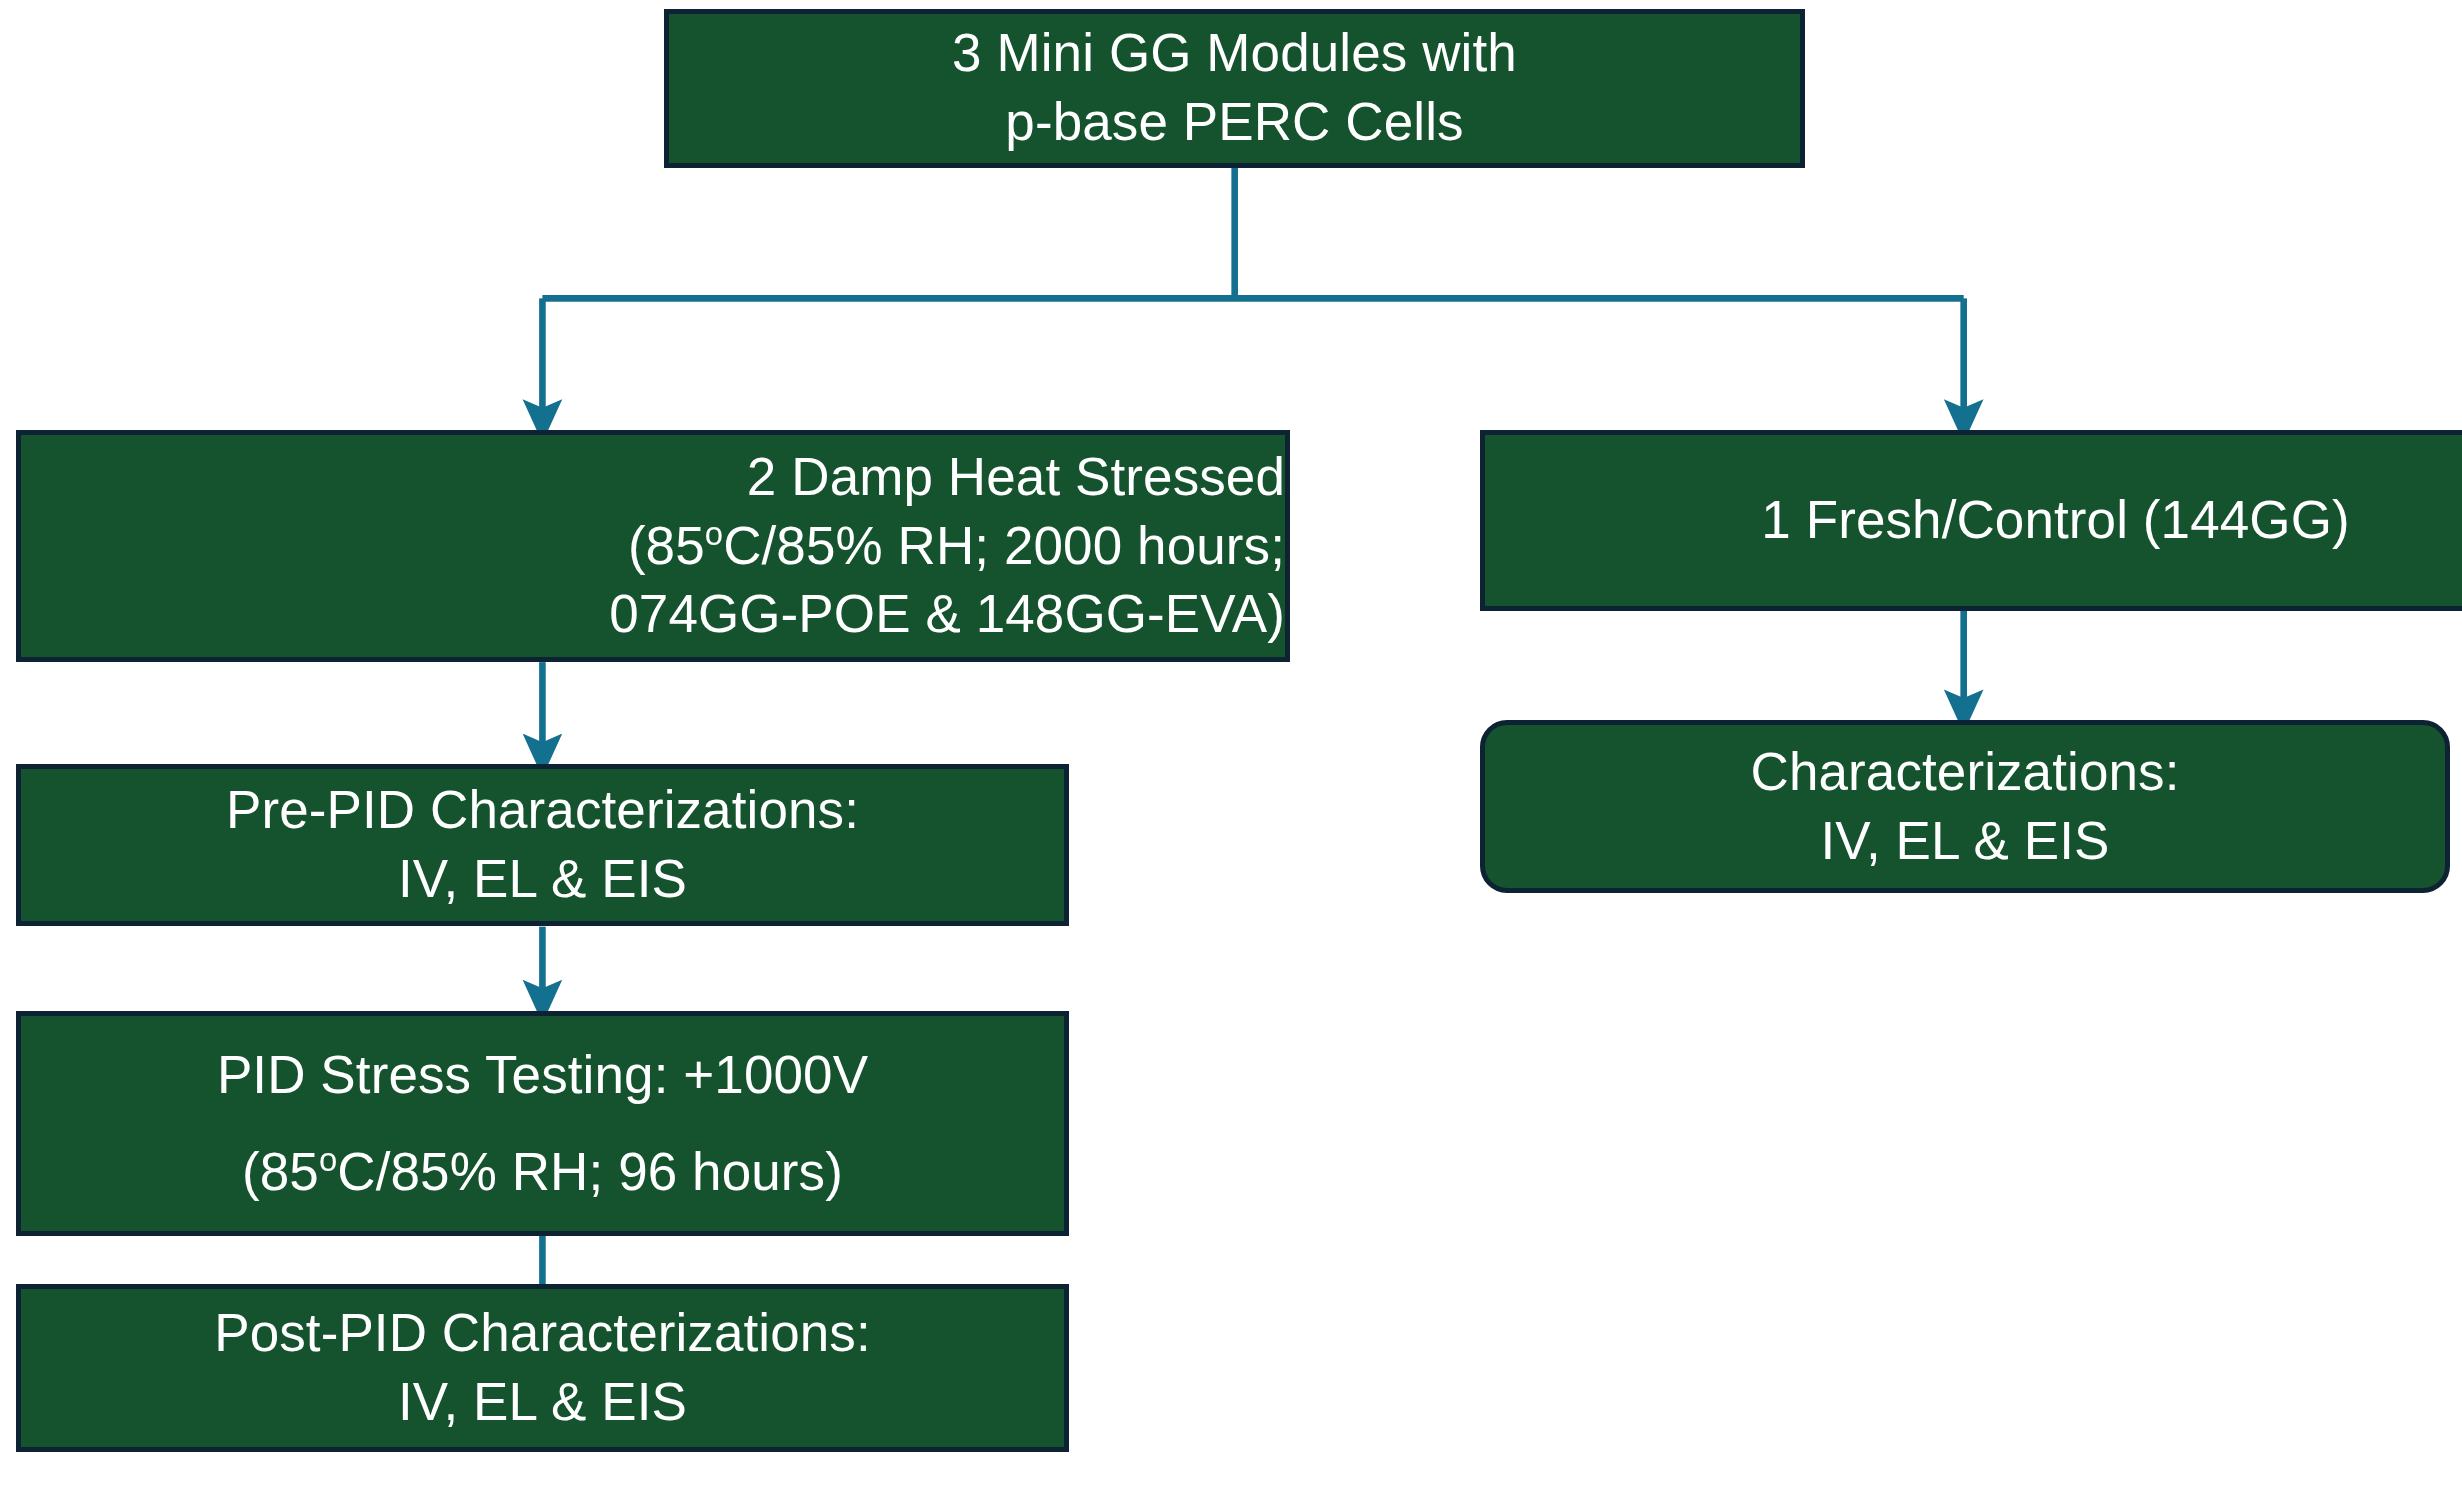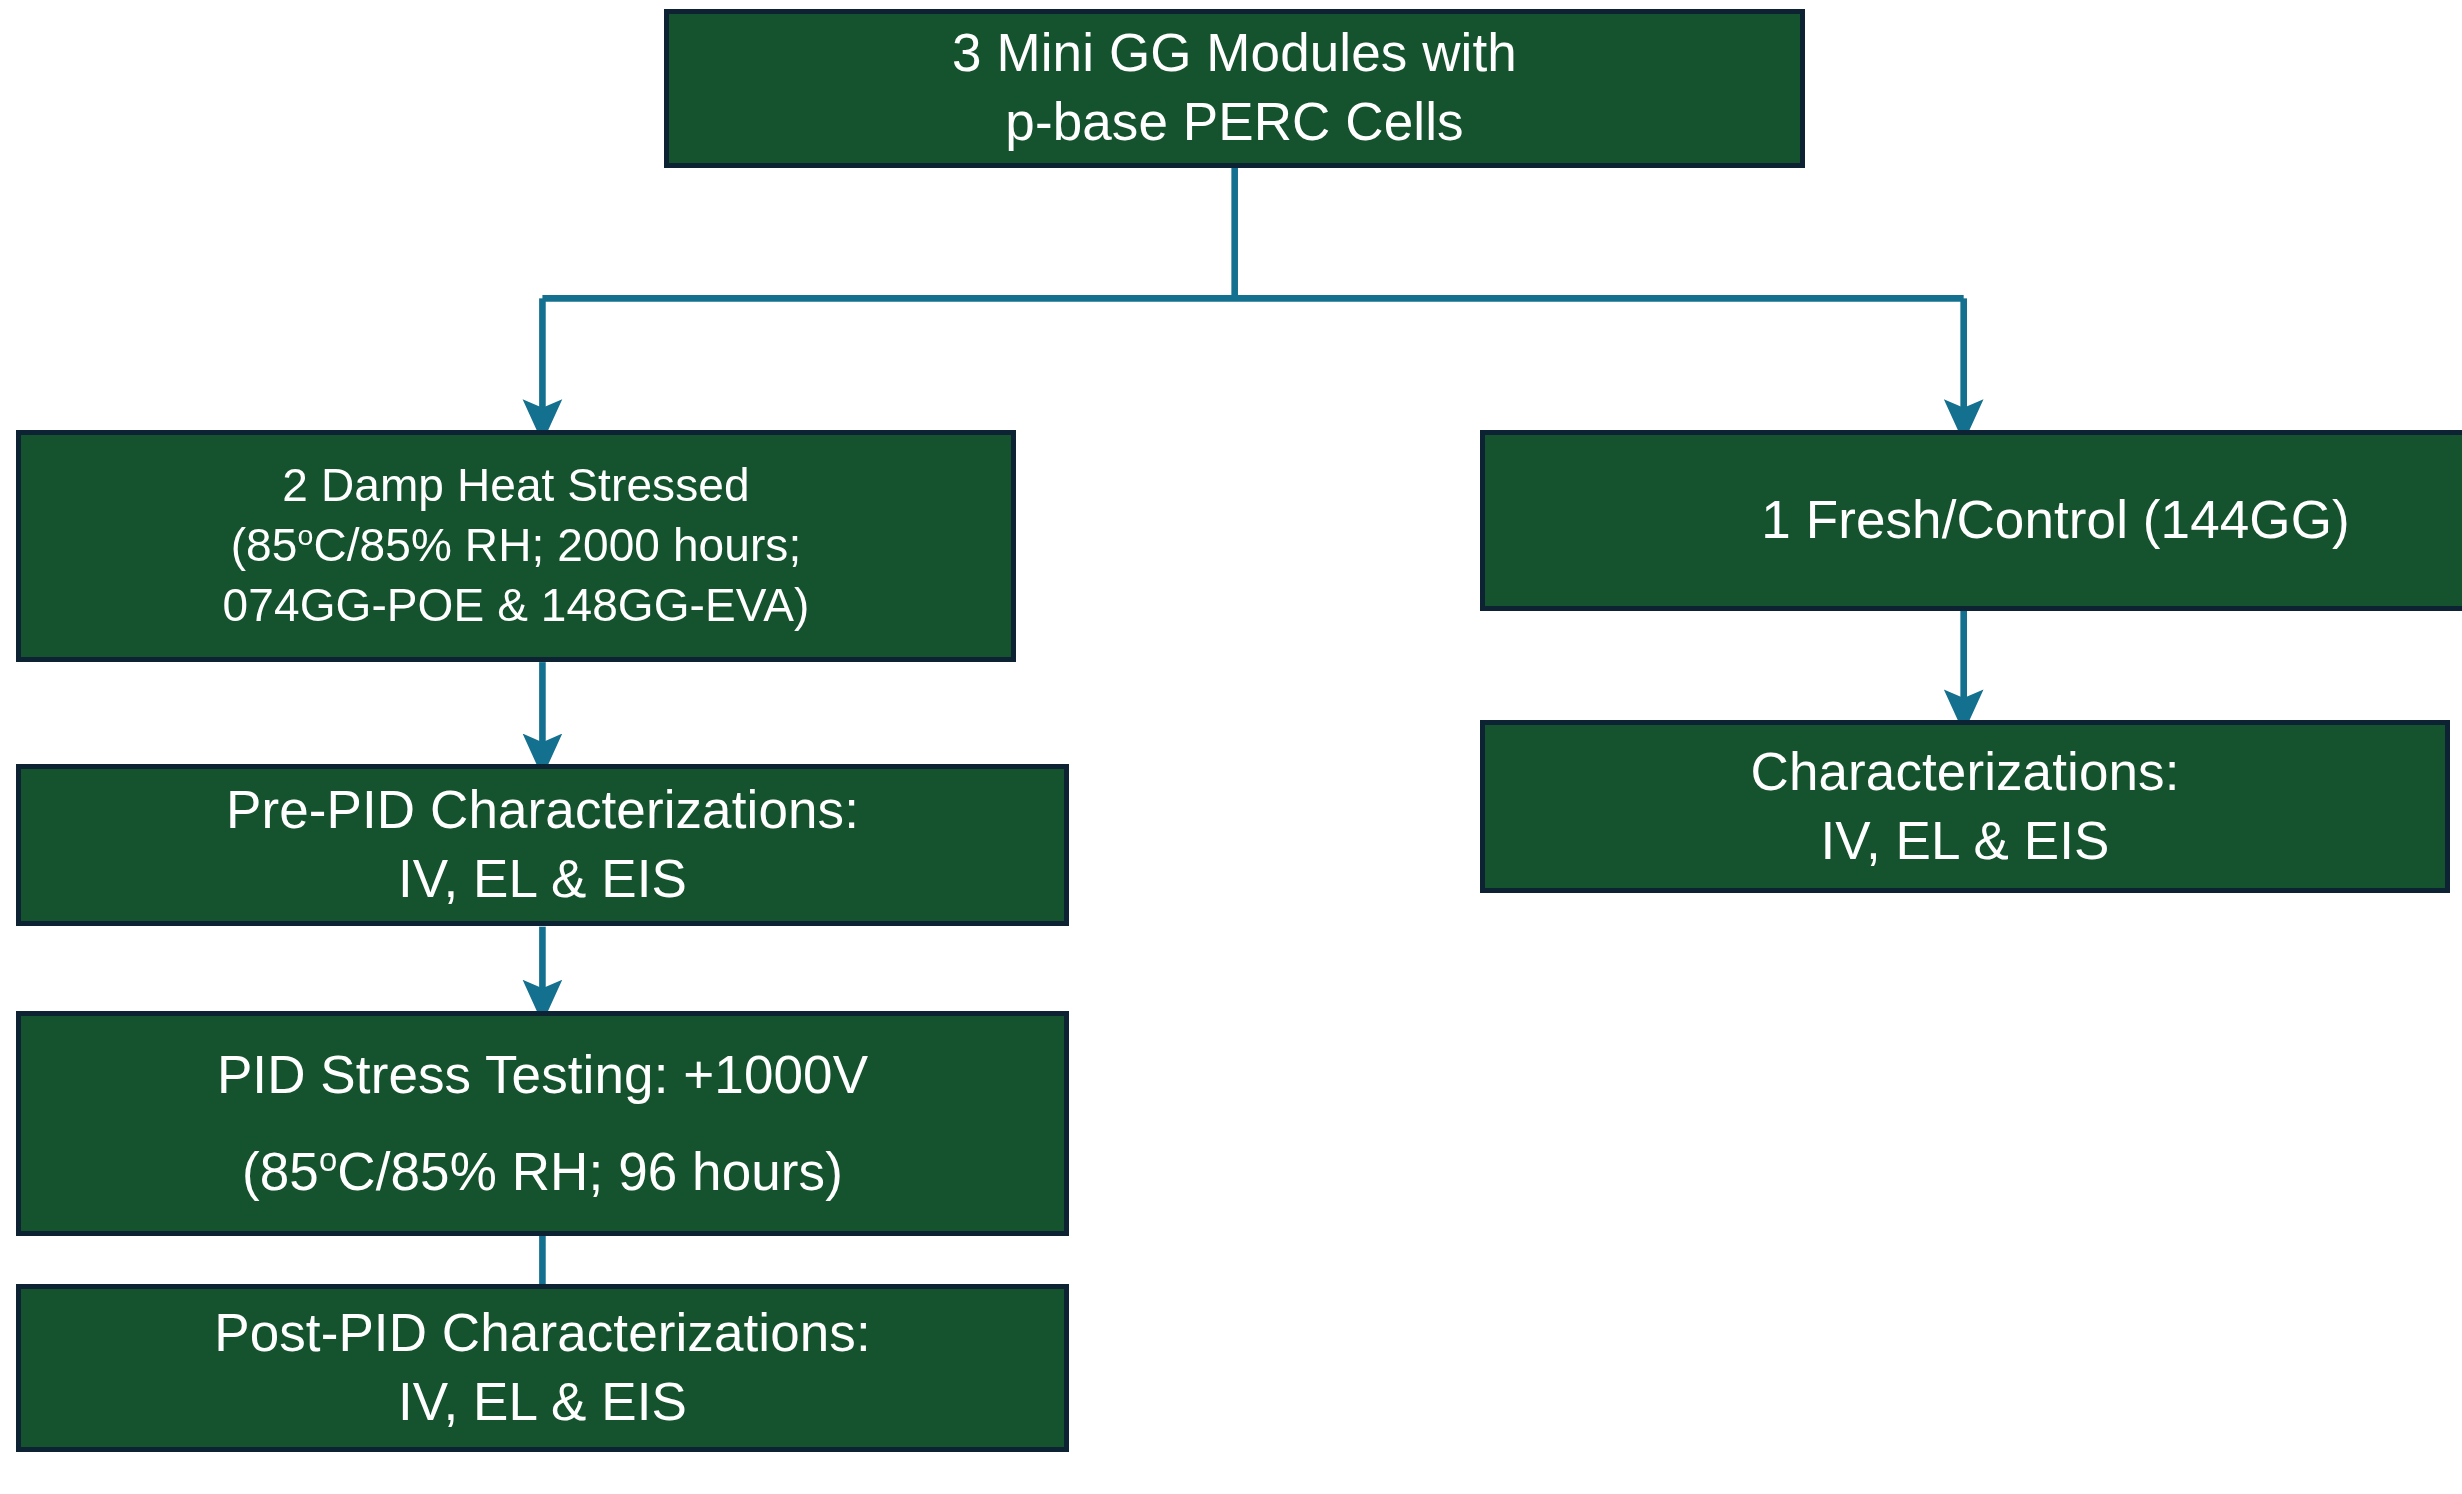--- a/index.html
+++ b/index.html
@@ -40,26 +40,26 @@
     white-space: nowrap;
   }
   .node sup {
     font-size: 0.62em;
     vertical-align: super;
     line-height: 0;
   }
 
   
   #node-root      { left: 664px;  top: 8.8px;   width: 1141px; height: 159px; font-size: 53px; }
-  #node-damp      { left: 16px;   top: 430px;  width: 1000px; height: 232px; font-size: 46px; }
+  #node-damp      { left: 16px;   top: 430px;  width: 1274px; height: 232px; font-size: 53px; align-items: flex-end; }
   #node-prepid    { left: 16px;   top: 764px; width: 1053px; height: 162px; font-size: 53px; }
   #node-pidstress { left: 16px;   top: 1011px; width: 1053px; height: 225px; font-size: 53px; gap: 28px; }
   #node-postpid   { left: 16px;   top: 1284px; width: 1053px; height: 168px; font-size: 53px; }
   #node-fresh     { left: 1480px; top: 430px;  width: 1151px; height: 181px; font-size: 53px; }
-  #node-charact   { left: 1480px; top: 720px;  width: 970px; height: 173px; font-size: 53px; }
+  #node-charact   { left: 1480px; top: 720px;  width: 970px; height: 173px; font-size: 53px; border-radius: 27px; }
 
   
   .conn-layer {
     position: absolute;
     left: 0; top: 0;
     width: 2462px;
     height: 1494px;
     pointer-events: none;
   }
 </style>

